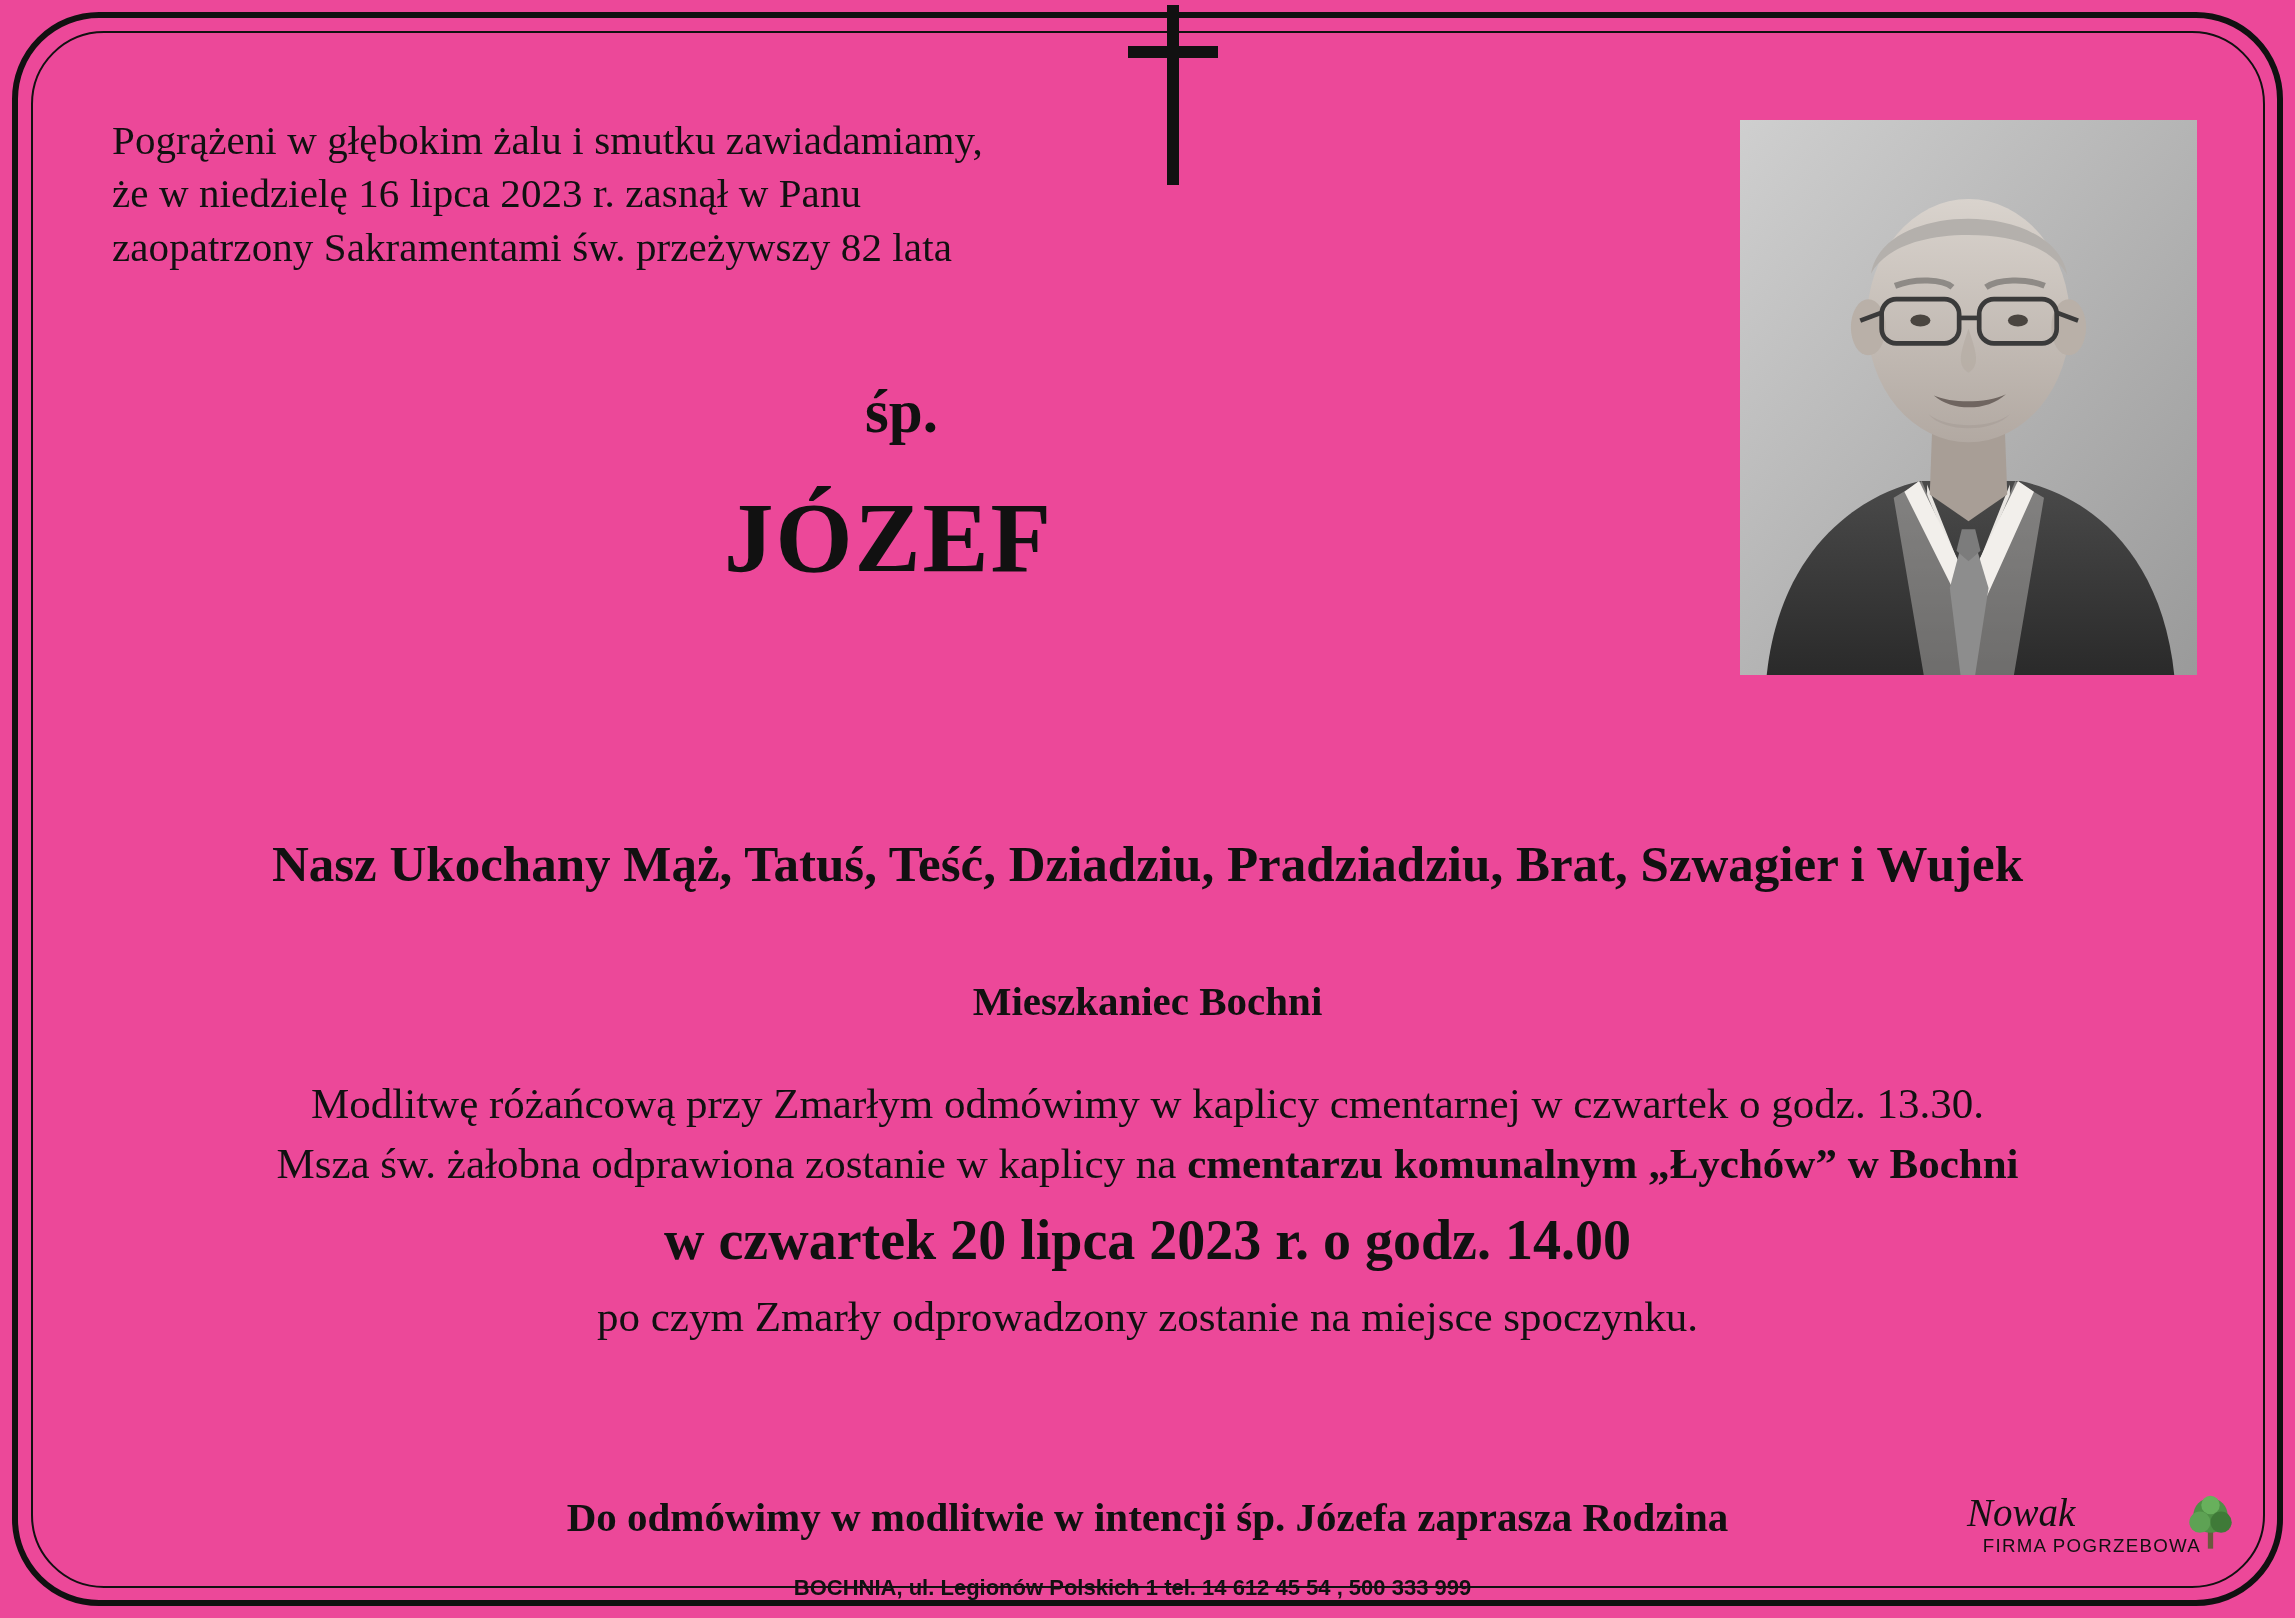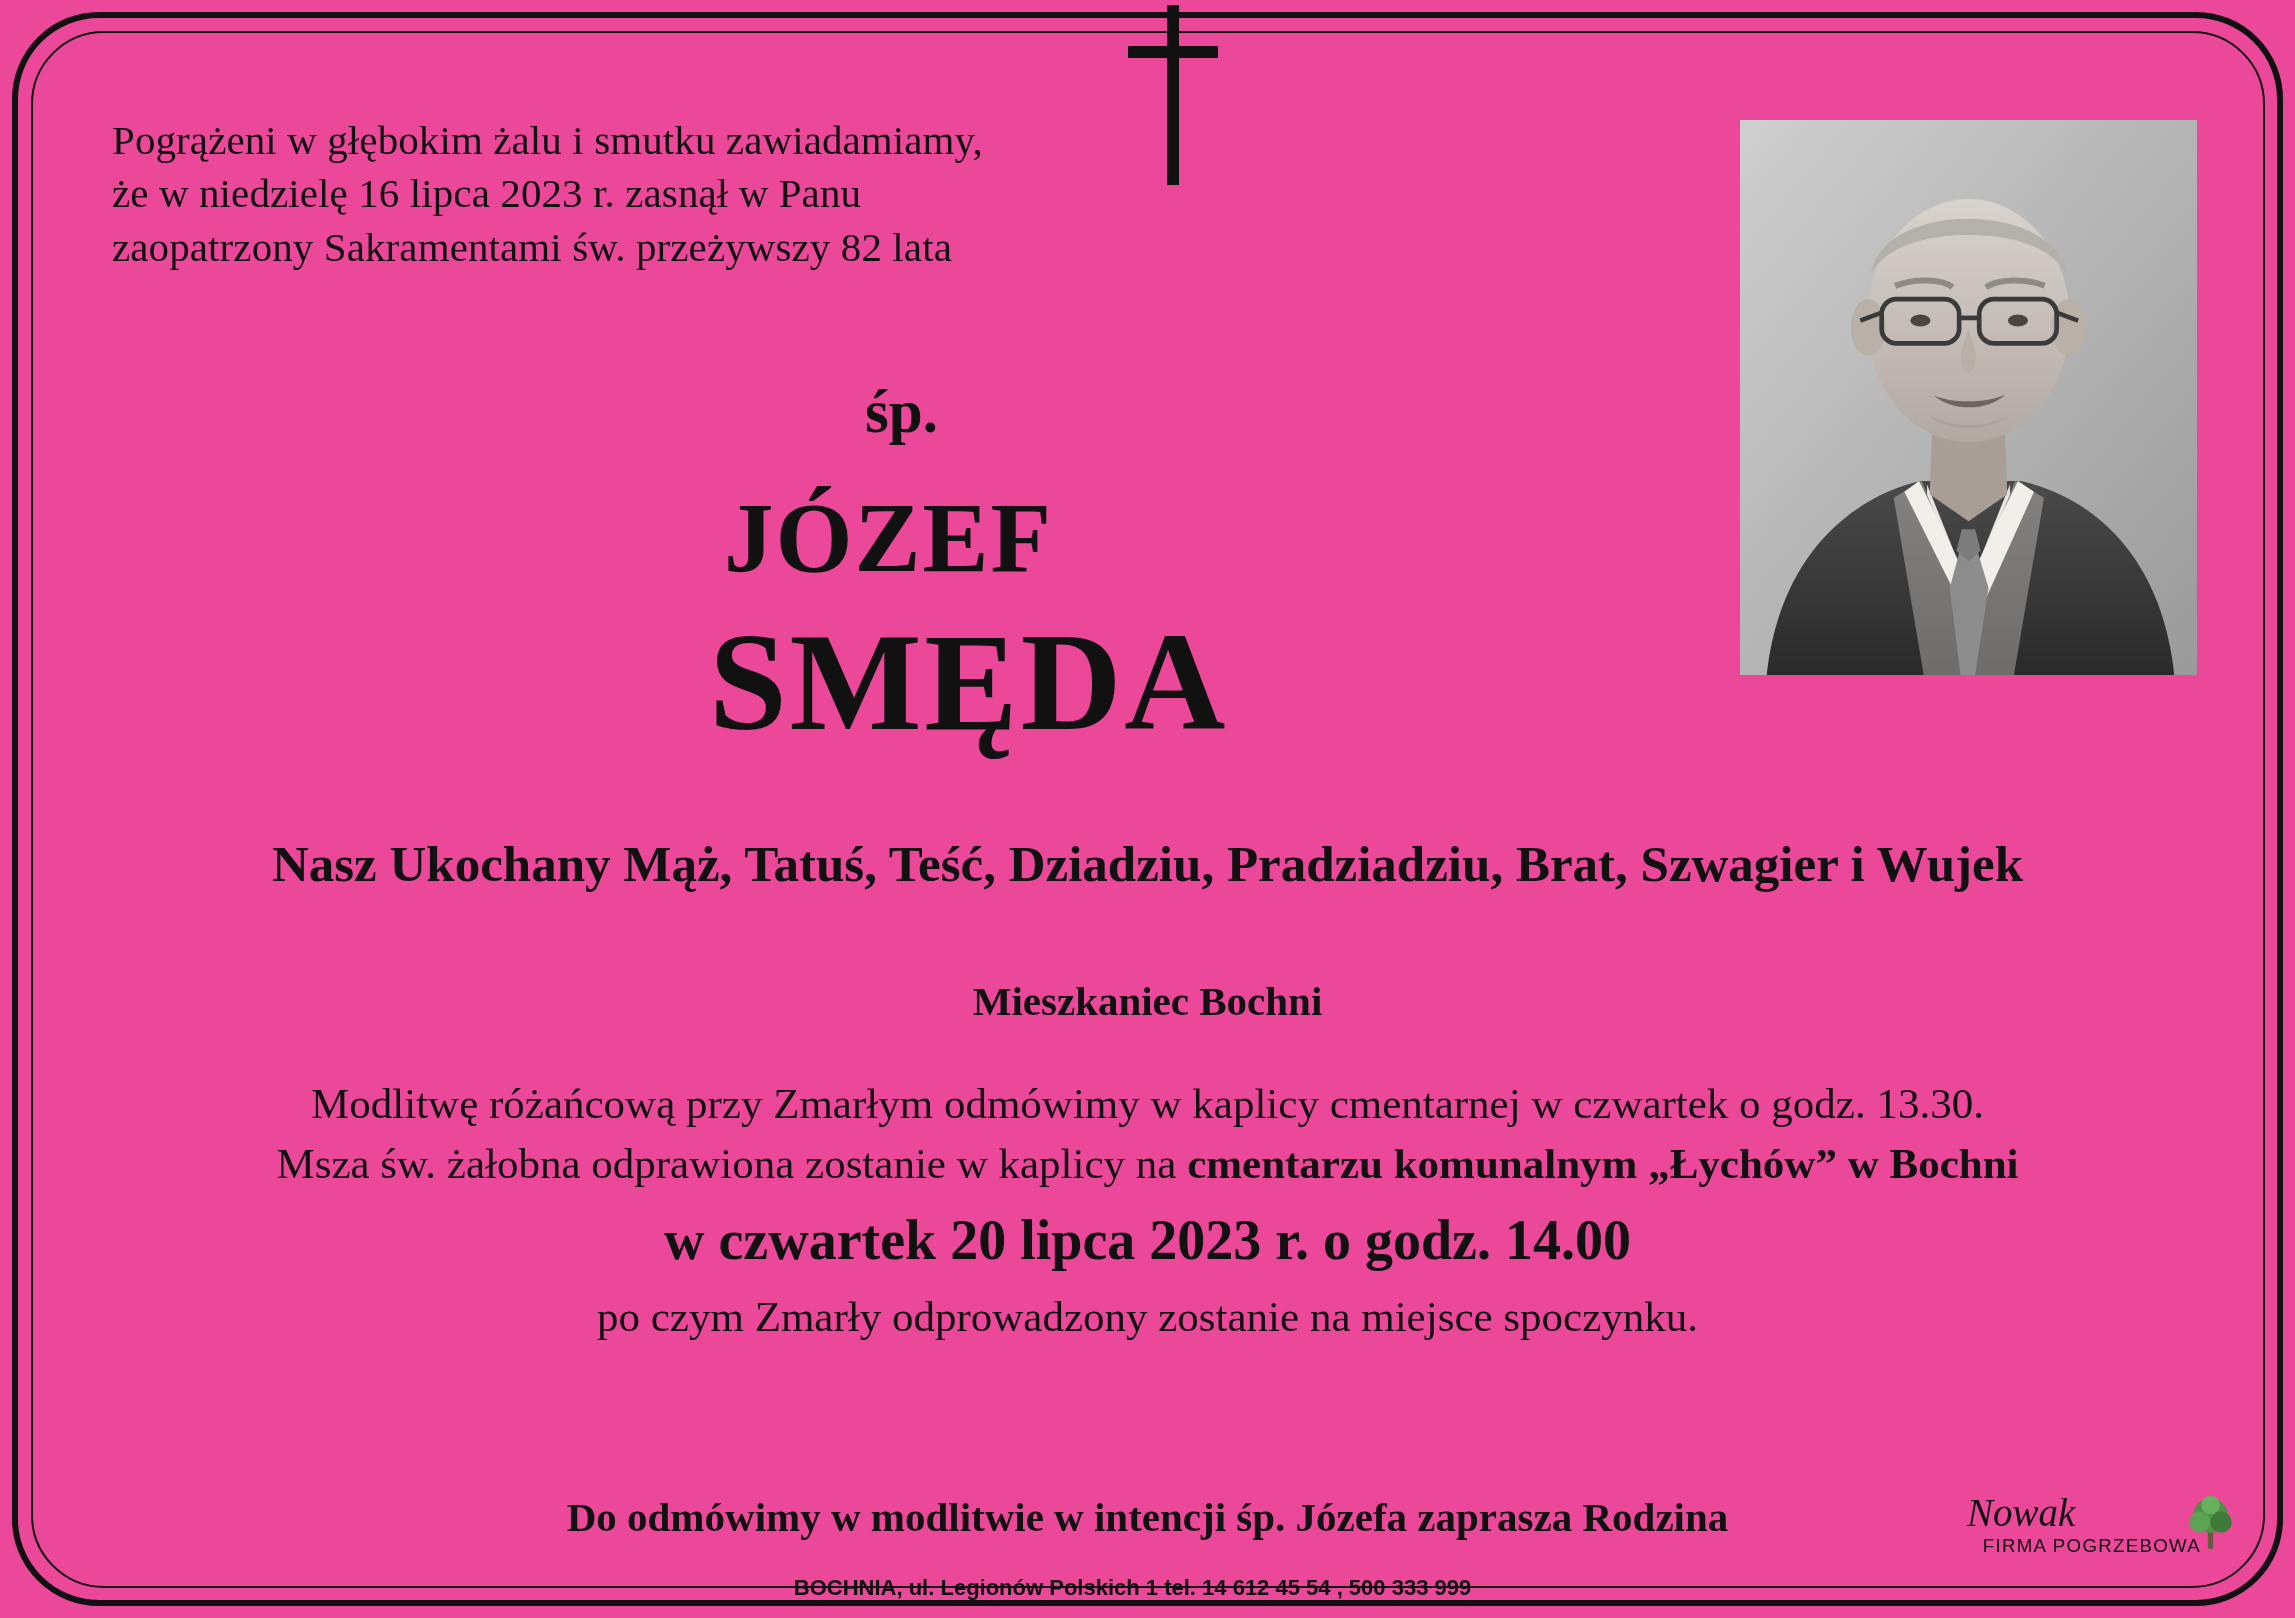--- a/index.html
+++ b/index.html
@@ -292,21 +292,20 @@
   </div>
 
   <div class="intro">
     <div>Pogrążeni w głębokim żalu i smutku zawiadamiamy,</div>
     <div>że w niedzielę 16 lipca 2023 r. zasnął w Panu</div>
     <div>zaopatrzony Sakramentami św. przeżywszy 82 lata</div>
   </div>
 
   <div class="sp">śp.</div>
   <div class="name1">JÓZEF</div>
-  <div class="name2">SMĘDA</div>
 
   <div class="relations">Nasz Ukochany Mąż, Tatuś, Teść, Dziadziu, Pradziadziu, Brat, Szwagier i Wujek</div>
   <div class="resident">Mieszkaniec Bochni</div>
 
   <div class="details">
     <div class="line">Modlitwę różańcową przy Zmarłym odmówimy w kaplicy cmentarnej w czwartek o godz. 13.30.</div>
     <div class="line"><span>Msza św. żałobna odprawiona zostanie w kaplicy na </span><b>cmentarzu komunalnym „Łychów” w Bochni</b></div>
     <div class="line big">w czwartek 20 lipca 2023 r. o godz. 14.00</div>
     <div class="line">po czym Zmarły odprowadzony zostanie na miejsce spoczynku.</div>
   </div>

